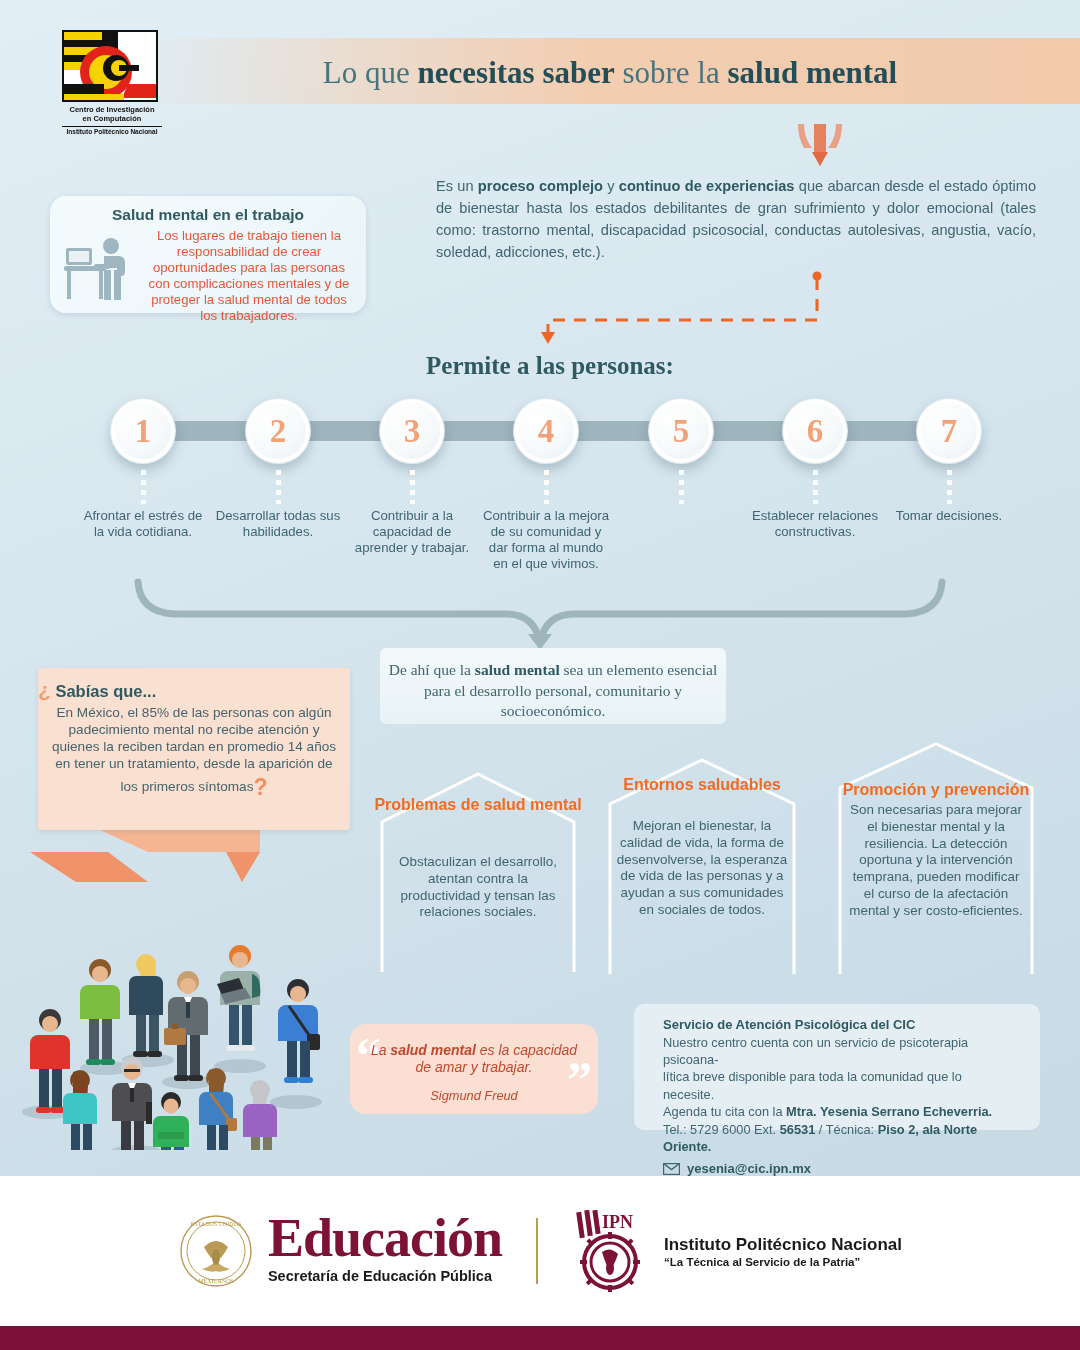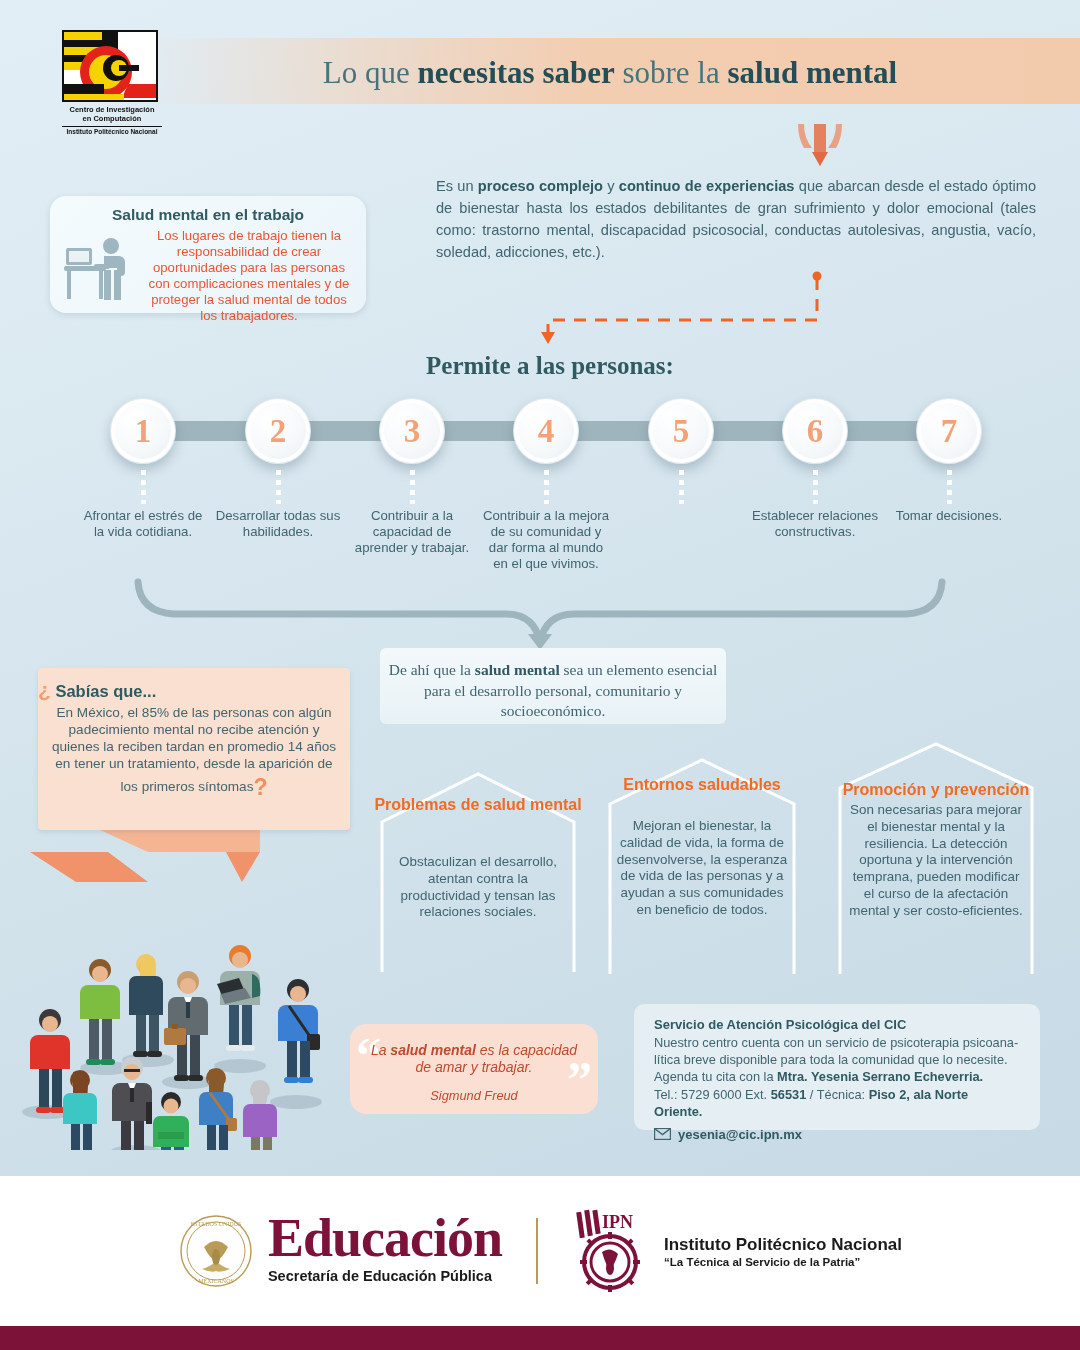--- a/index.html
+++ b/index.html
@@ -163,21 +163,21 @@
     position: absolute; left: 12px; top: 64px; width: 224px; text-align: center;
     font-style: italic; font-size: 12.8px; color: #c04a30;
   }
   .qm { position: absolute; font-family: "Liberation Serif", serif; font-size: 50px; color: #fff; line-height: 1; font-weight: bold; }
   .qm.left { left: 6px; top: 6px; }
   .qm.right { right: 6px; top: 30px; }
 
   
   .contact {
     position: absolute; left: 634px; top: 1004px; width: 406px; height: 126px;
-    background: #e4eef3; border-radius: 10px; padding: 12px 20px;
+    background: #e4eef3; border-radius: 10px; padding: 12px 29px;
     font-size: 12.8px; line-height: 1.36; color: #3f6570;
   }
   .contact b { color: #2f5a62; font-weight: bold; }
   .contact .ctitle { font-weight: bold; color: #2f5a62; font-size: 13px; }
   .mail-row { display: flex; align-items: center; gap: 7px; margin-top: 5px; }
   .mail-row .addr { font-weight: bold; color: #2f5a62; font-size: 13px; }
 
   
   .footer {
     position: absolute; left: 0; top: 1176px; width: 1080px; height: 150px;
@@ -487,21 +487,21 @@
     </svg>
     <div class="pent-title" style="top:34px;">Problemas de salud mental</div>
     <div class="pent-body" style="top:92px; padding:0 18px;">Obstaculizan el desarrollo, atentan contra la productividad y tensan las relaciones sociales.</div>
   </div>
 
   <div class="pent" style="left:602px; top:748px; width:200px; height:234px;">
     <svg class="pent-svg" width="200" height="234" viewBox="0 0 200 234">
       <path d="M8 226 L8 56 L100 12 L192 56 L192 226" stroke="#ffffff" stroke-width="3" fill="none"></path>
     </svg>
     <div class="pent-title" style="top:28px;">Entornos saludables</div>
-    <div class="pent-body" style="top:70px; padding:0 14px;">Mejoran el bienestar, la calidad de vida, la forma de desenvolverse, la esperanza de vida de las personas y a ayudan a sus comunidades en beneficio de todos.</div>
+    <div class="pent-body" style="top:70px; padding:0 14px;">Mejoran el bienestar, la calidad de vida, la forma de desenvolverse, la esperanza de vida de las personas y a ayudan a sus comunidades en sociales de todos.</div>
   </div>
 
   <div class="pent" style="left:832px; top:734px; width:208px; height:248px;">
     <svg class="pent-svg" width="208" height="248" viewBox="0 0 208 248">
       <path d="M8 240 L8 54 L104 10 L200 54 L200 240" stroke="#ffffff" stroke-width="3" fill="none"></path>
     </svg>
     <div class="pent-title" style="top:24px;margin-top:23px;">Promoción y prevención</div>
     <div class="pent-body" style="top:68px; padding:0 14px;">Son necesarias para mejorar el bienestar mental y la resiliencia. La detección oportuna y la intervención temprana, pueden modificar el curso de la afectación mental y ser costo-eficientes.</div>
   </div>
 

